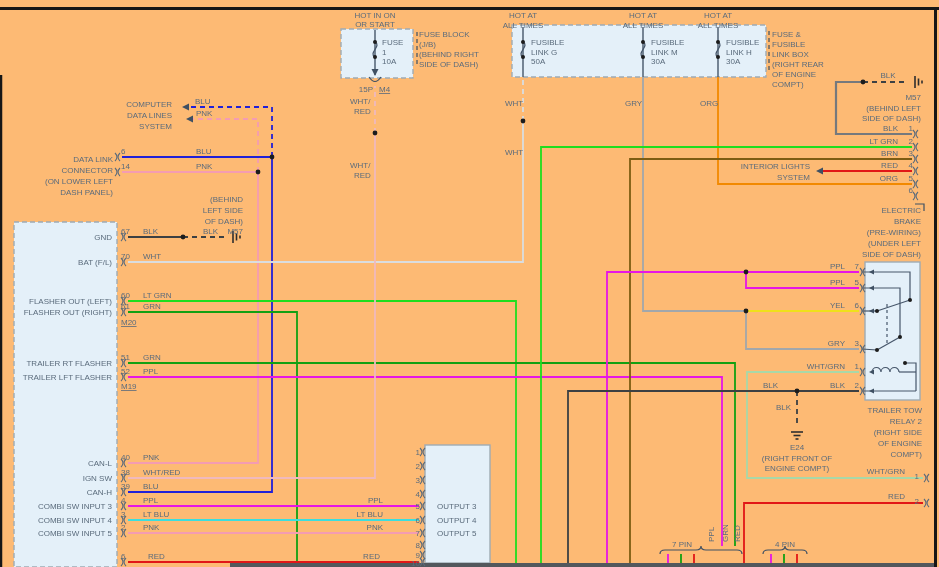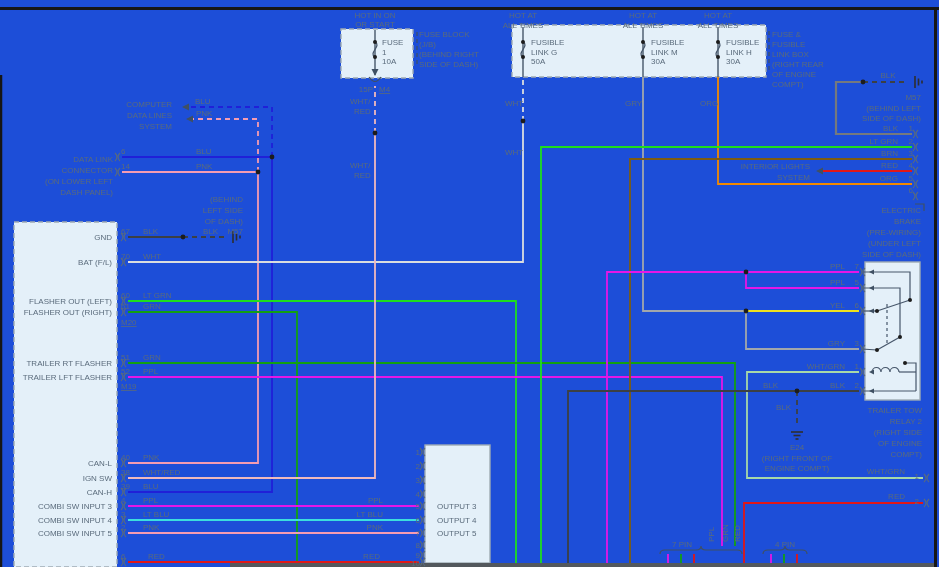--- a/index.html
+++ b/index.html
@@ -1,16 +1,16 @@
 <!DOCTYPE html>
 <html><head>
 <meta charset="utf-8">
 <style>
   html,body{margin:0;padding:0;background:#fff;}
-  #stage{position:relative;width:939px;height:567px;background:#1d4ed8;overflow:hidden;}
+  #stage{position:relative;width:939px;height:567px;background:#fdba74;overflow:hidden;}
   svg{font-family:"Liberation Sans",sans-serif;}
   svg text{letter-spacing:0;}
 </style>
 </head>
 <body>
 
 <div id="stage">
   <svg id="dg" width="939" height="567" viewBox="0 0 939 567">
       <rect x="341" y="29" width="72" height="49" fill="#e4f0f9" stroke="#9fabb4" stroke-width="1.4" stroke-dasharray="5,3"></rect>
       <rect x="512" y="25" width="254" height="52" fill="#e4f0f9" stroke="#9fabb4" stroke-width="1.4" stroke-dasharray="5,3"></rect>

